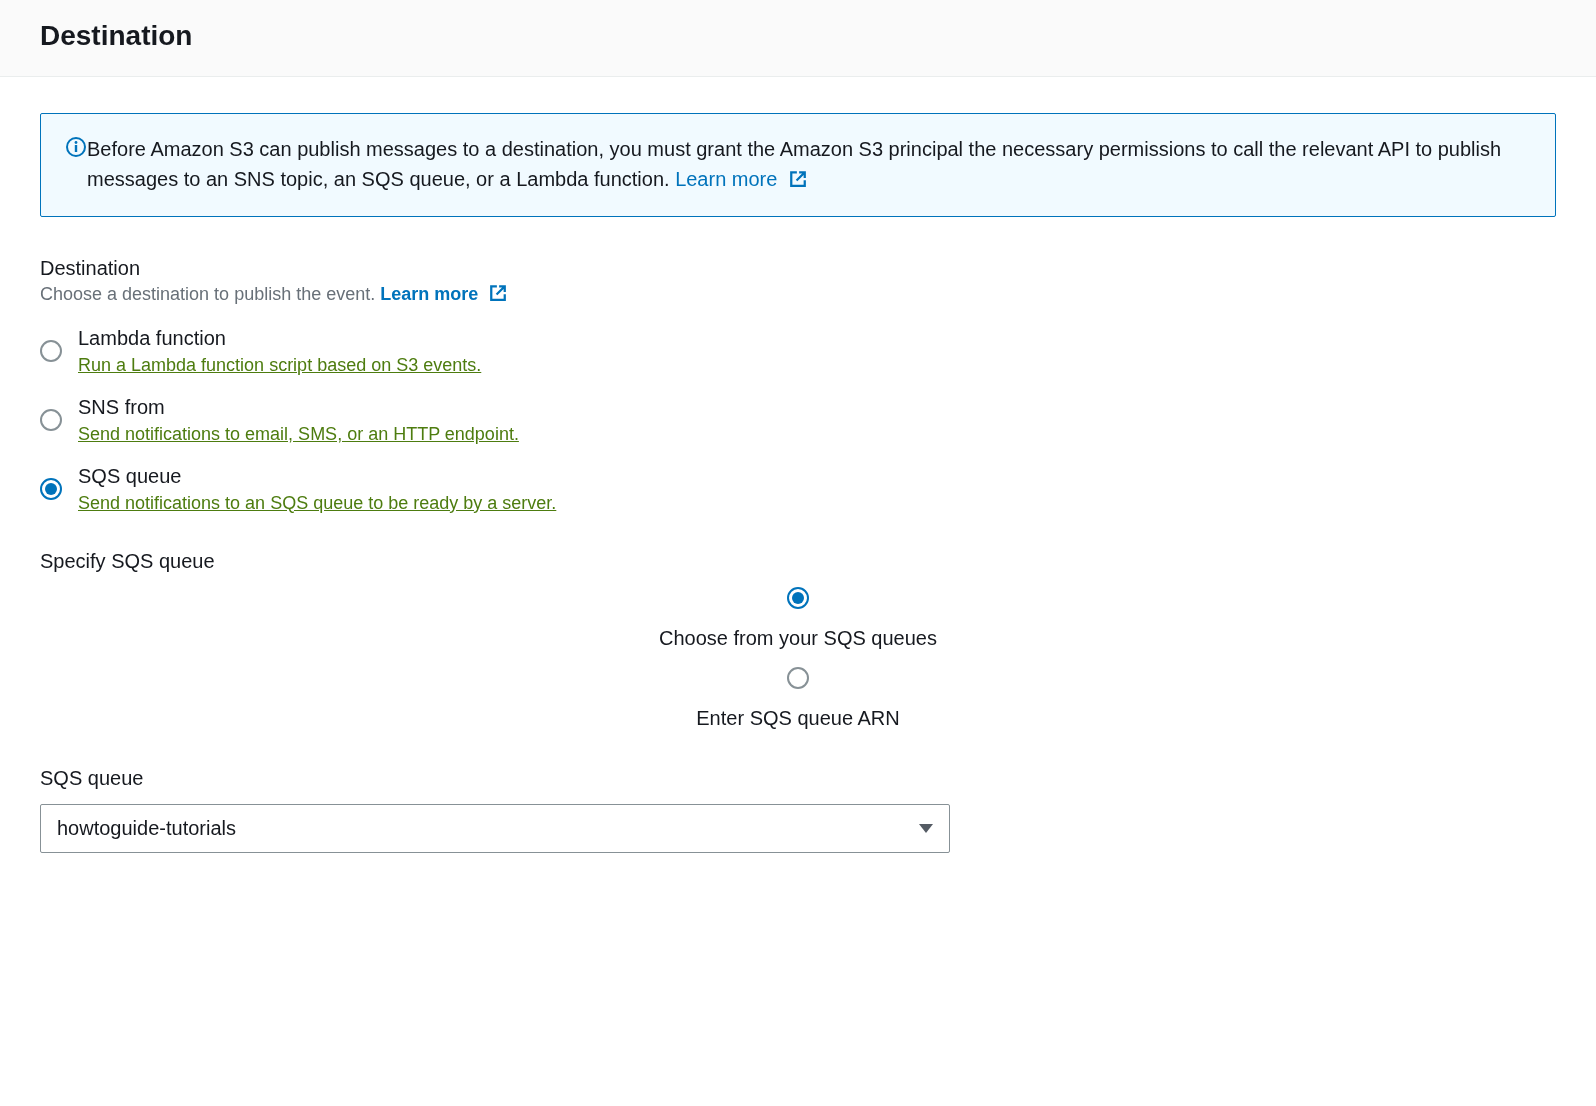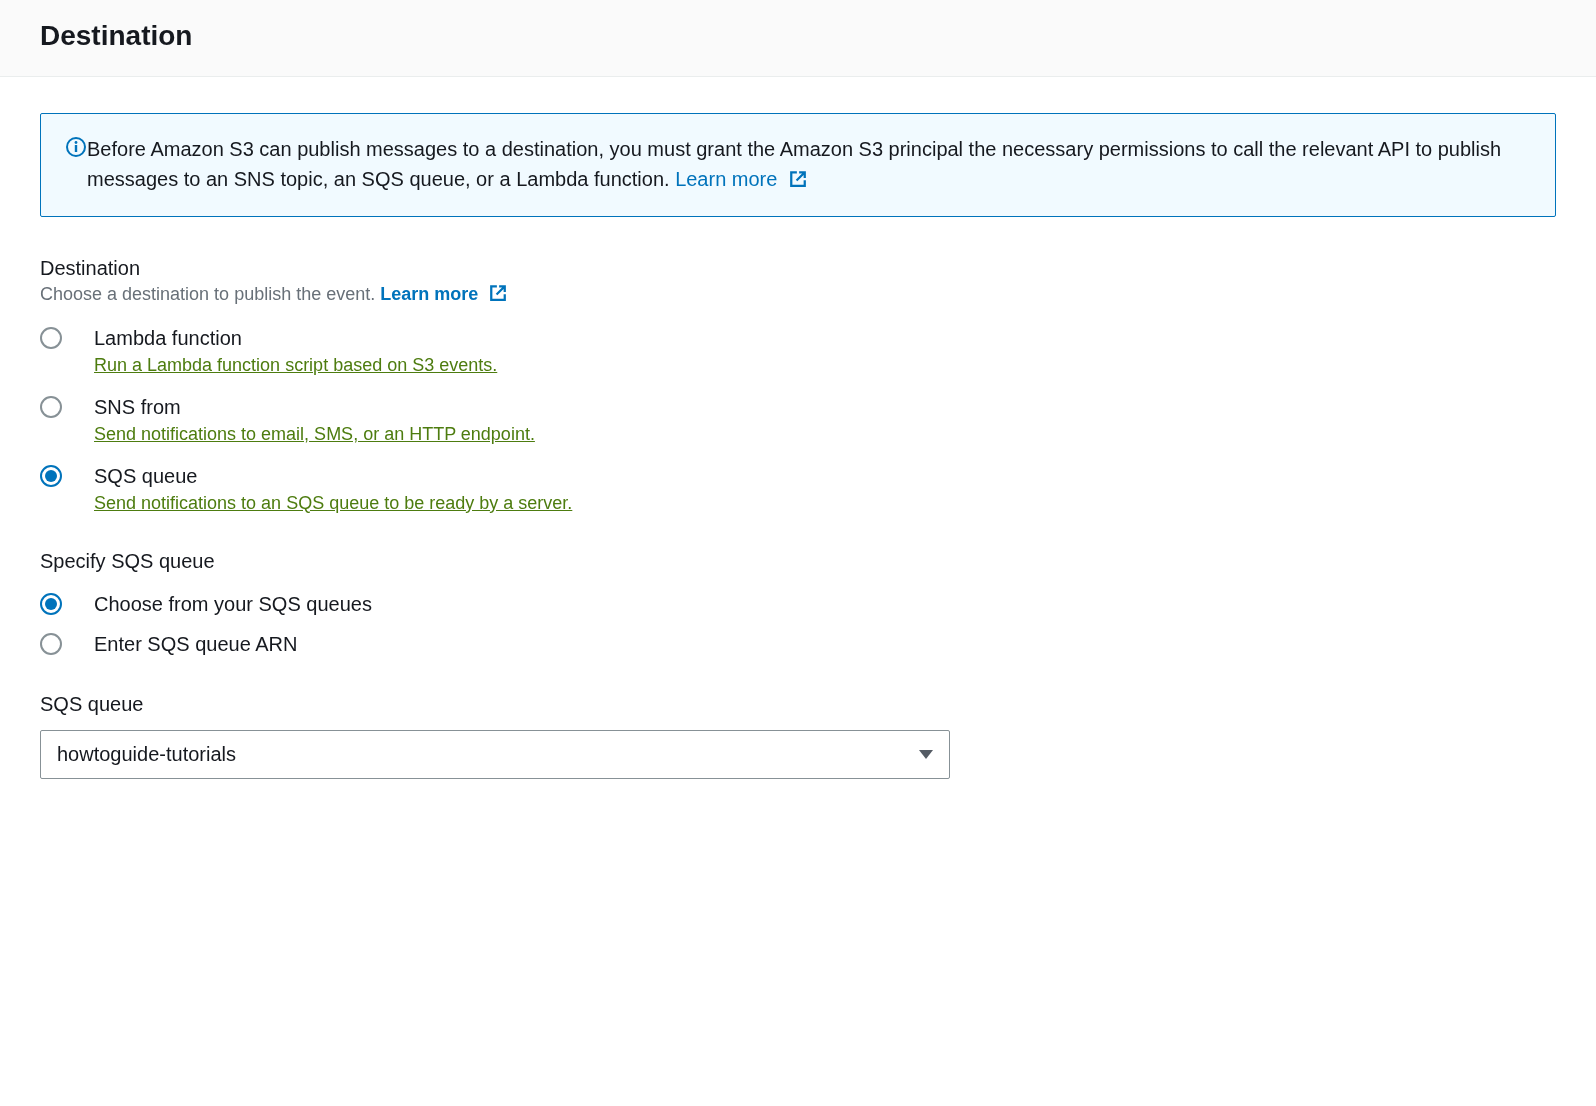--- a/index.html
+++ b/index.html
@@ -62,26 +62,26 @@
     font-size: 18px;
     color: #687078;
     margin-bottom: 18px;
   }
   .section-help .link { font-weight: 700; }
   .radio-group {
     margin-bottom: 36px;
   }
   .radio-item {
     display: flex;
-    align-items: flex-start;
-    gap: 32px;
+    align-items: center;
+    gap: 16px;
     margin-bottom: 18px;
     cursor: pointer;
   }
-  .radio-item.simple { margin-bottom: 14px; }
+  .radio-item.simple { margin-bottom: 14px; flex-direction: column; }
   .radio-circle {
     width: 22px;
     height: 22px;
     border: 2px solid #879196;
     border-radius: 50%;
     flex-shrink: 0;
     margin-top: 2px;
     position: relative;
   }
   .radio-circle.selected {
@@ -104,21 +104,21 @@
   }
   .radio-desc {
     font-size: 18px;
     color: #4d7c0f;
     margin-top: 4px;
     text-decoration: underline;
   }
   .specify-label {
     font-size: 20px;
     color: #16191f;
-    margin-bottom: 18px;
+    margin-bottom: 12px;
   }
   .dropdown-label {
     font-size: 20px;
     color: #16191f;
     margin-bottom: 14px;
     margin-top: 36px;
   }
   .dropdown {
     width: 910px;
     max-width: 100%;

